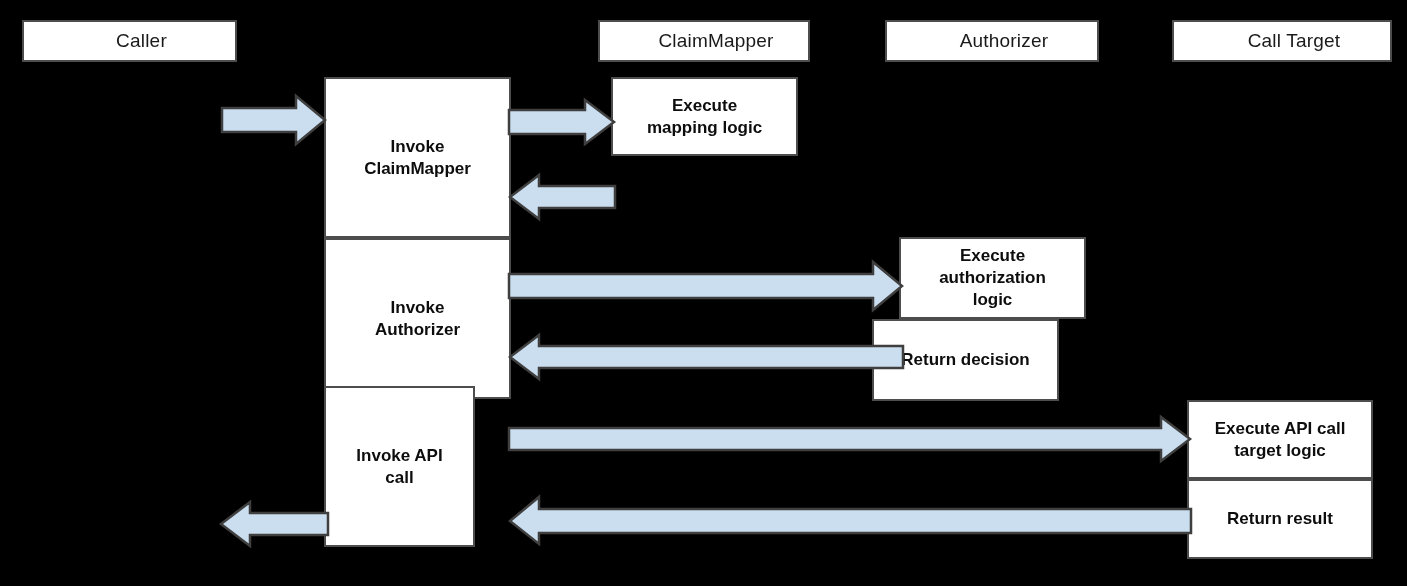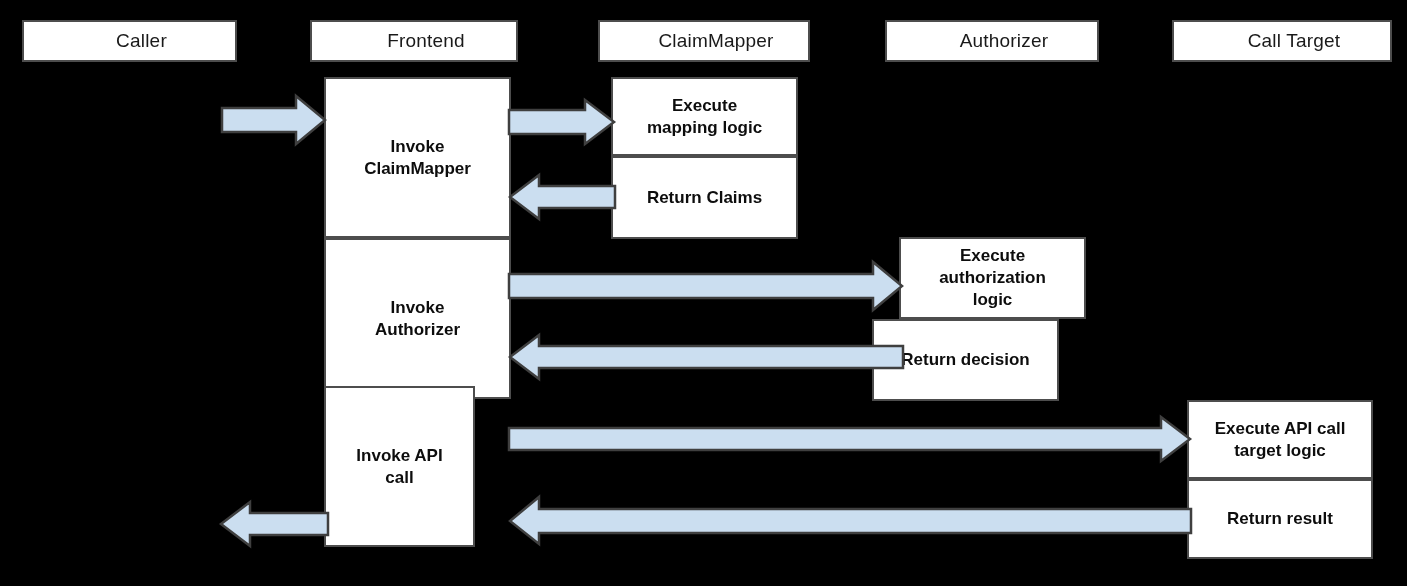--- a/index.html
+++ b/index.html
@@ -57,23 +57,20 @@
 </style>
 </head>
 <body>
 
 <div id="canvas">
 
   <div class="lane-header" style="left:22px; top:20px; width:215px; height:42px;">
     <span>Caller</span>
   </div>
 
-  <div class="lane-header" style="left:310px; top:20px; width:208px; height:42px;">
-    <span>Frontend</span>
-  </div>
 
   <div class="lane-header" style="left:598px; top:20px; width:212px; height:42px;">
     <span>ClaimMapper</span>
   </div>
 
   <div class="lane-header" style="left:885px; top:20px; width:214px; height:42px;">
     <span>Authorizer</span>
   </div>
 
   <div class="lane-header" style="left:1172px; top:20px; width:220px; height:42px;">
@@ -90,23 +87,20 @@
   </div>
 
   <div class="act-box" style="left:324px; top:386px; width:151px; height:161px;">
     <span>Invoke API call</span>
   </div>
 
   <div class="act-box" style="left:611px; top:77px; width:187px; height:79px;">
     <span>Execute<br>mapping logic</span>
   </div>
 
-  <div class="act-box" style="left:611px; top:156px; width:187px; height:83px;">
-    <span>Return Claims</span>
-  </div>
 
   <div class="act-box" style="left:899px; top:237px; width:187px; height:82px;">
     <span>Execute<br>authorization<br>logic</span>
   </div>
 
   <div class="act-box" style="left:872px; top:319px; width:187px; height:82px;">
     <span>Return decision</span>
   </div>
 
   <div class="act-box" style="left:1187px; top:400px; width:186px; height:79px;">

